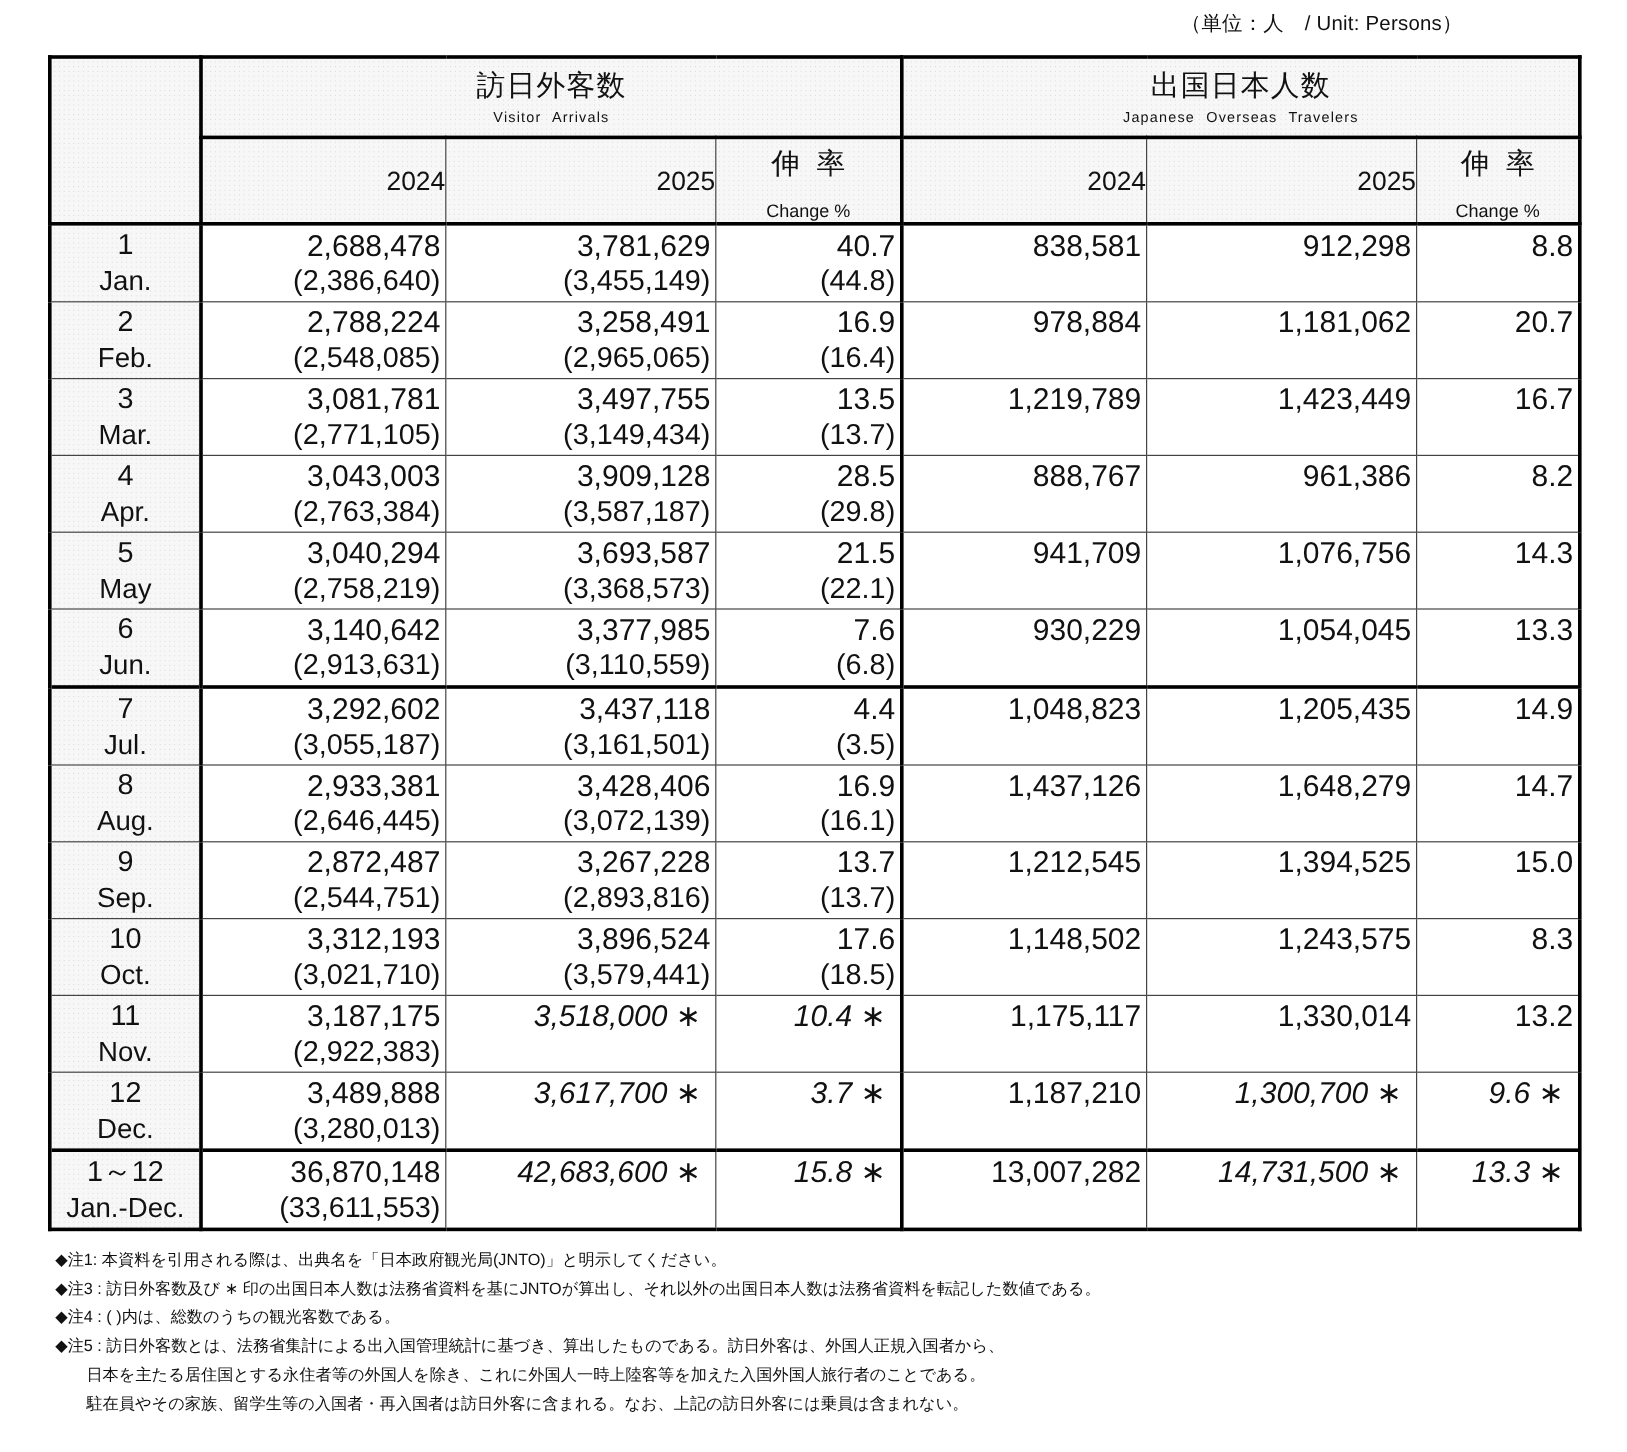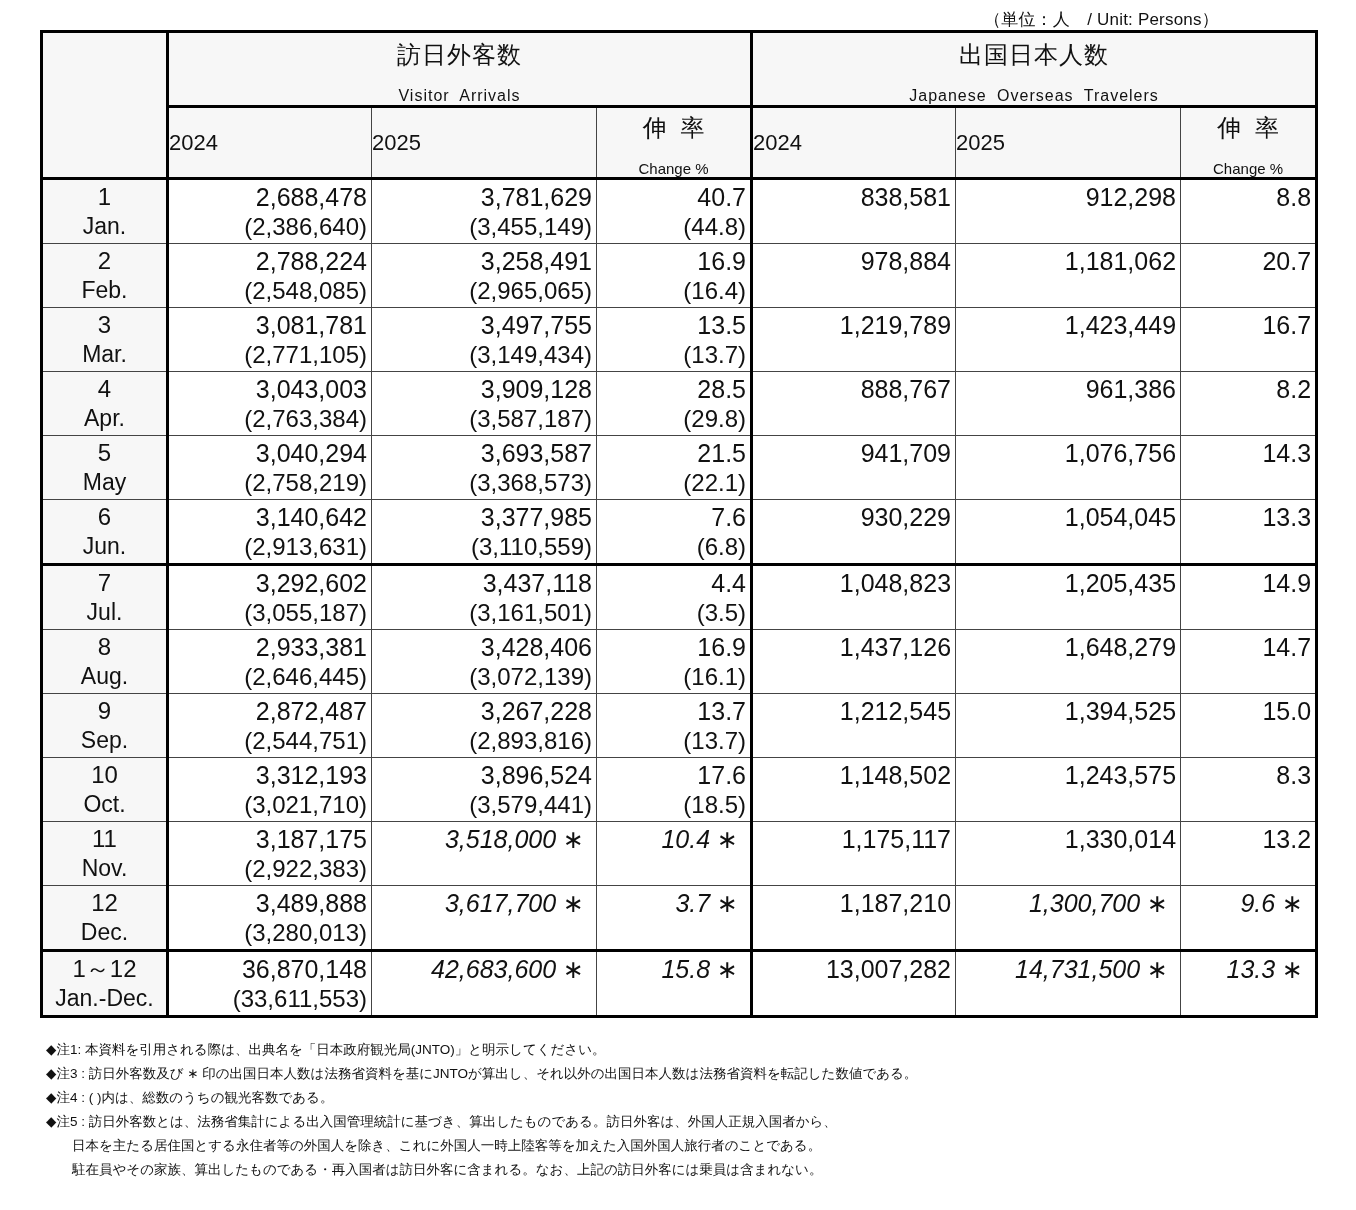--- a/index.html
+++ b/index.html
@@ -1,24 +1,24 @@
 <!DOCTYPE html>
 <html><head>
 <meta charset="utf-8">
 <style>
   html, body { margin:0; padding:0; background:#ffffff; }
   body { width:1356px; height:1210px; position:relative; font-family:"Liberation Sans", "DejaVu Sans", sans-serif; color:#111; }
   .unit { position:absolute; left:984px; top:8px; font-size:17px; letter-spacing:0.2px; }
-  table.stats { position:absolute; left:40px; top:30px; border-collapse:collapse; table-layout:fixed; width:1275px; }
+  table.stats { position:absolute; left:40px; top:46px; border-collapse:collapse; table-layout:fixed; width:1275px; }
   table.stats td { border:1px solid #444; padding:0; overflow:hidden; }
   .dotted { background-color:#f7f7f7; background-image: radial-gradient(#d8d8d8 0.6px, transparent 0.7px); background-size:4px 4px; }
   .hdr-group { text-align:center; height:64px; vertical-align:top; }
   .hdr-group .jp { font-size:24px; margin-top:6px; letter-spacing:1px; }
-  .hdr-group .en { font-size:16px; margin-top:16px; letter-spacing:1px; word-spacing:5px; }
-  .hdr-year { text-align:left; font-size:22px; height:62px; }
+  .hdr-group .en { font-size:12px; margin-top:4px; letter-spacing:1px; word-spacing:5px; }
+  .hdr-year { text-align:right; font-size:22px; height:62px; }
   .hdr-chg { text-align:center; vertical-align:top; }
   .hdr-chg .jp { font-size:24px; margin-top:4px; letter-spacing:14px; padding-left:14px; }
   .hdr-chg .en { font-size:15px; margin-top:16px; }
   .month { text-align:center; vertical-align:top; height:63px; }
   .month .num { font-size:24px; line-height:26px; margin-top:4px; }
   .month .en { font-size:23px; line-height:20px; margin-top:6px; }
   .val { text-align:right; vertical-align:top; padding-right:4px !important; }
   .val .main { font-size:25px; line-height:26px; margin-top:4px; }
   .val .sub { font-size:24px; line-height:26px; margin-top:4px; }
   .val .est { font-style:italic; padding-right:8px; }
@@ -418,14 +418,14 @@
       </tr>
     </tbody>
 </table>
 
 <div class="notes" id="notes">
     <div class="note">◆注1: 本資料を引用される際は、出典名を「日本政府観光局(JNTO)」と明示してください。</div>
     <div class="note">◆注3 : 訪日外客数及び ∗ 印の出国日本人数は法務省資料を基にJNTOが算出し、それ以外の出国日本人数は法務省資料を転記した数値である。</div>
     <div class="note">◆注4 : ( )内は、総数のうちの観光客数である。</div>
     <div class="note">◆注5 : 訪日外客数とは、法務省集計による出入国管理統計に基づき、算出したものである。訪日外客は、外国人正規入国者から、</div>
     <div class="cont">日本を主たる居住国とする永住者等の外国人を除き、これに外国人一時上陸客等を加えた入国外国人旅行者のことである。</div>
-    <div class="cont">駐在員やその家族、算出したものである・再入国者は訪日外客に含まれる。なお、上記の訪日外客には乗員は含まれない。</div>
+    <div class="cont">駐在員やその家族、留学生等の入国者・再入国者は訪日外客に含まれる。なお、上記の訪日外客には乗員は含まれない。</div>
   </div>
 
 </body></html>

